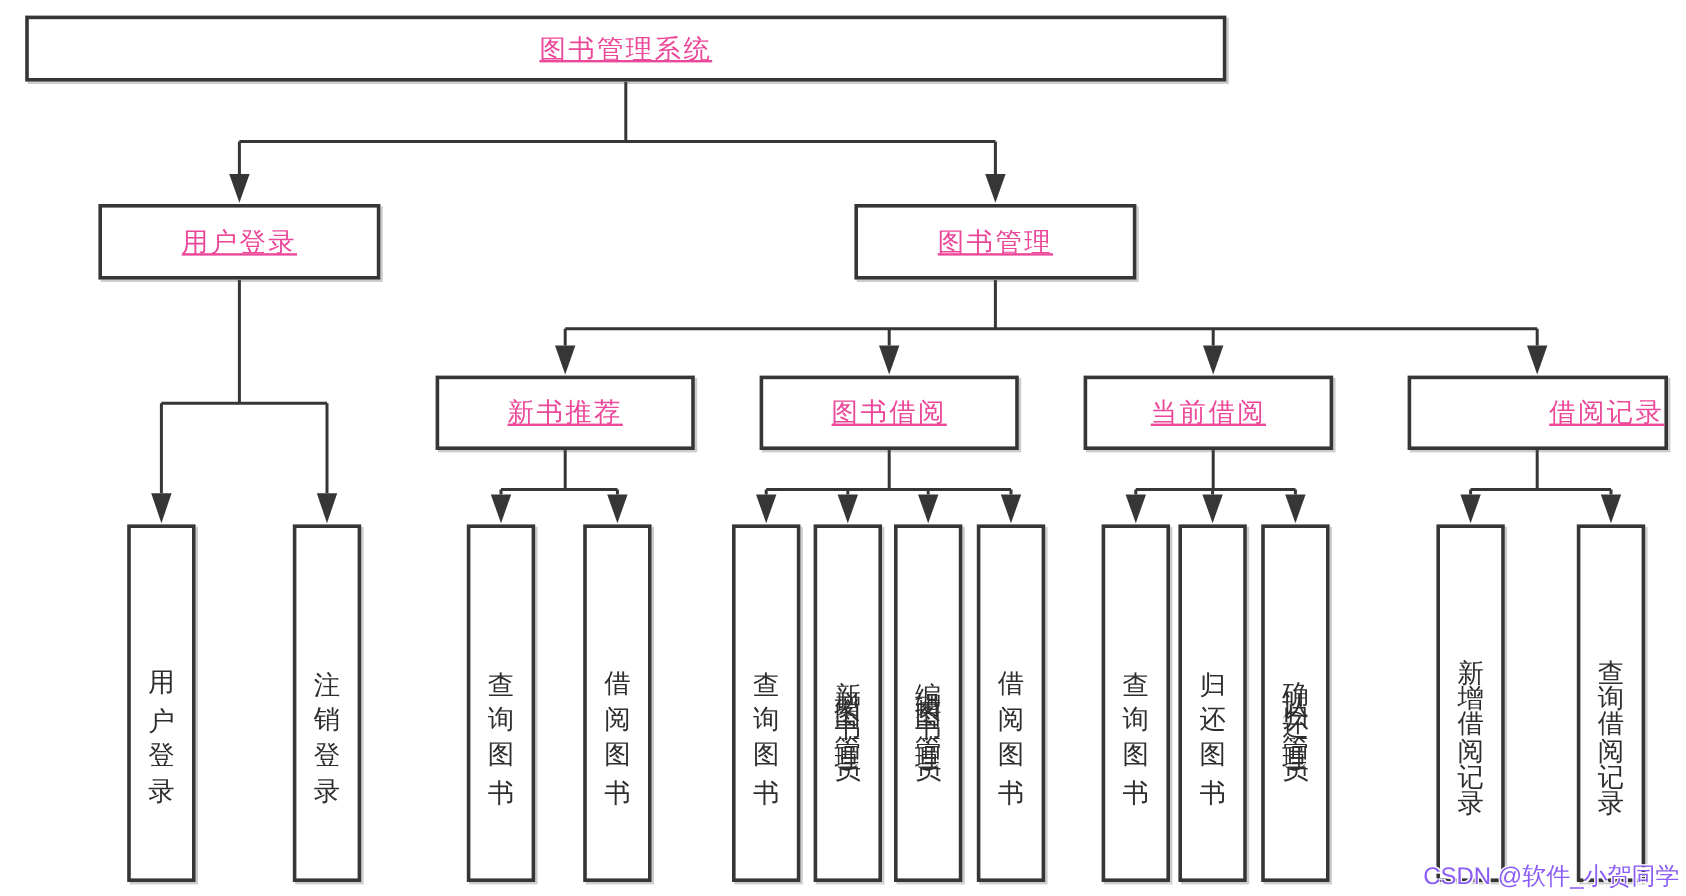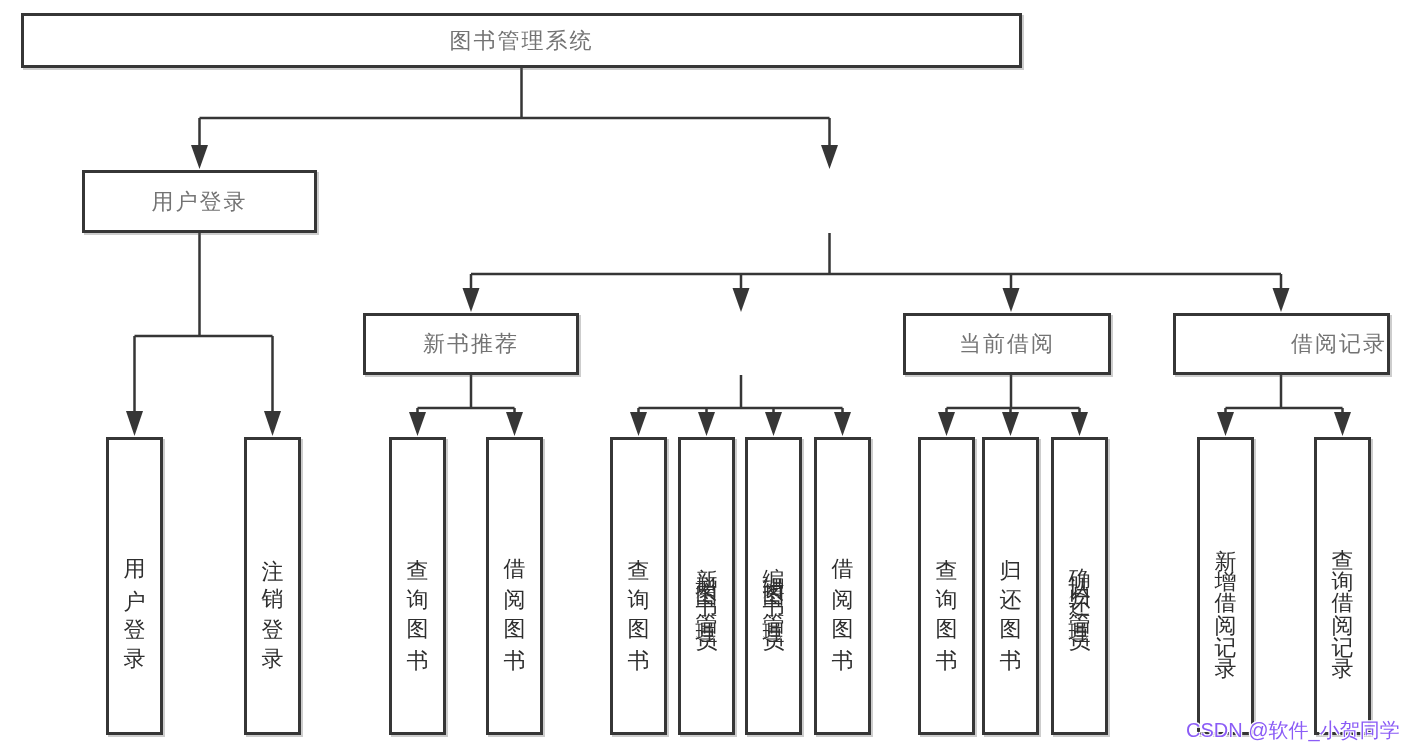--- a/index.html
+++ b/index.html
@@ -26,21 +26,22 @@
     box-shadow: 2px 2px 0 rgba(90,90,90,0.30);
     display: flex;
     align-items: center;
     justify-content: center;
     z-index: 2;
   }
   .hlabel {
     font-size: 22px;
     letter-spacing: 2px;
     white-space: nowrap;
-    color: #737373;
+    color: #ec4899;
+    text-decoration: underline;
   }
   .n-root { left: 21px;  top: 13px;  width: 1001px; height: 55px; }
   .n-l1a  { left: 82px;  top: 170px; width: 235px;  height: 63px; }
   .n-l1b  { left: 712px; top: 170px; width: 235px;  height: 63px; }
   .n-l2a  { left: 363px; top: 313px; width: 216px;  height: 62px; justify-content: center; }
   .n-l2b  { left: 633px; top: 313px; width: 216px;  height: 62px; }
   .n-l2c  { left: 903px; top: 313px; width: 208px;  height: 62px; }
   .n-l2d  { left: 1173px; top: 313px; width: 217px; height: 62px; justify-content: flex-end; }
   .leaf { top: 437px; width: 57px; height: 298px; }
   .vtext {
@@ -122,23 +123,29 @@
     </g>
   </svg>
 
   <div class="node n-root">
     <span class="hlabel">图书管理系统</span>
   </div>
 
   <div class="node n-l1a">
     <span class="hlabel">用户登录</span>
   </div>
+  <div class="node n-l1b">
+    <span class="hlabel">图书管理</span>
+  </div>
 
   <div class="node n-l2a">
     <span class="hlabel">新书推荐</span>
+  </div>
+  <div class="node n-l2b">
+    <span class="hlabel">图书借阅</span>
   </div>
   <div class="node n-l2c">
     <span class="hlabel">当前借阅</span>
   </div>
   <div class="node n-l2d">
     <span class="hlabel">借阅记录</span>
   </div>
 
   <div class="node leaf ls4 x1">
     <span class="vtext">用户登录</span>

